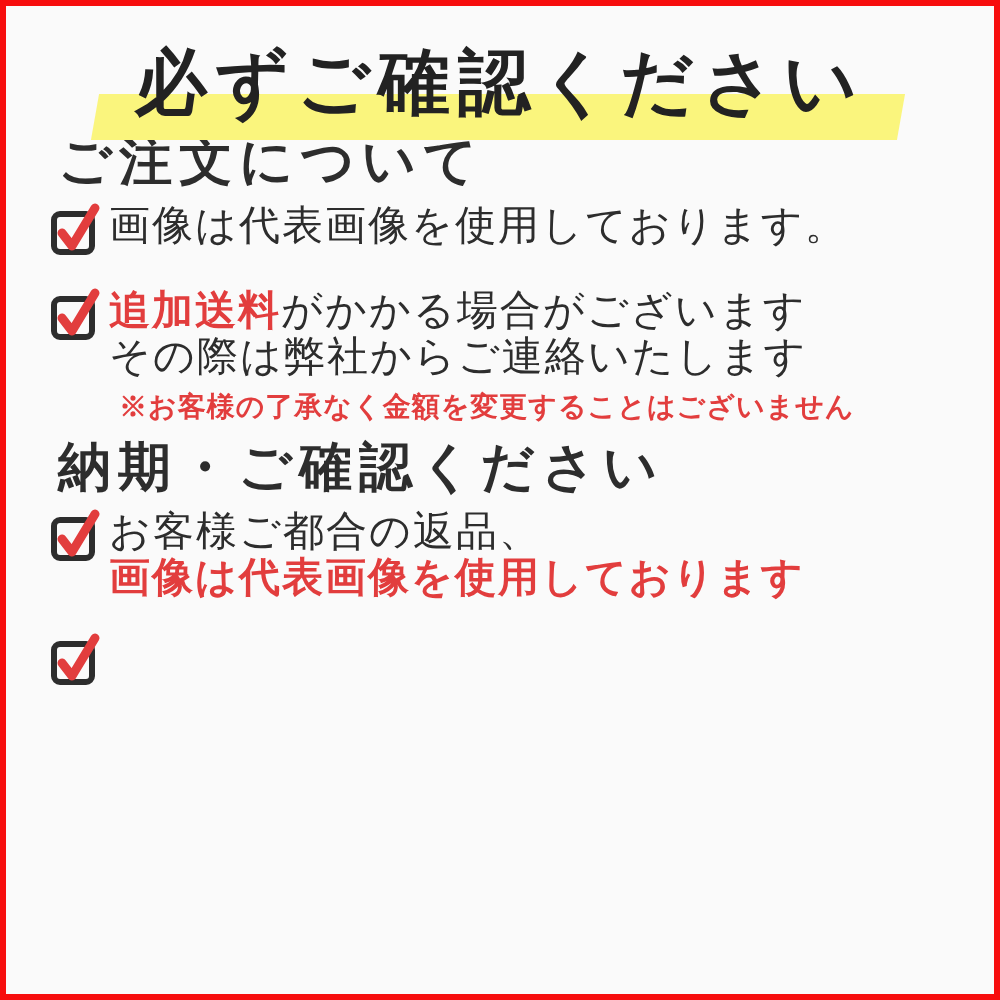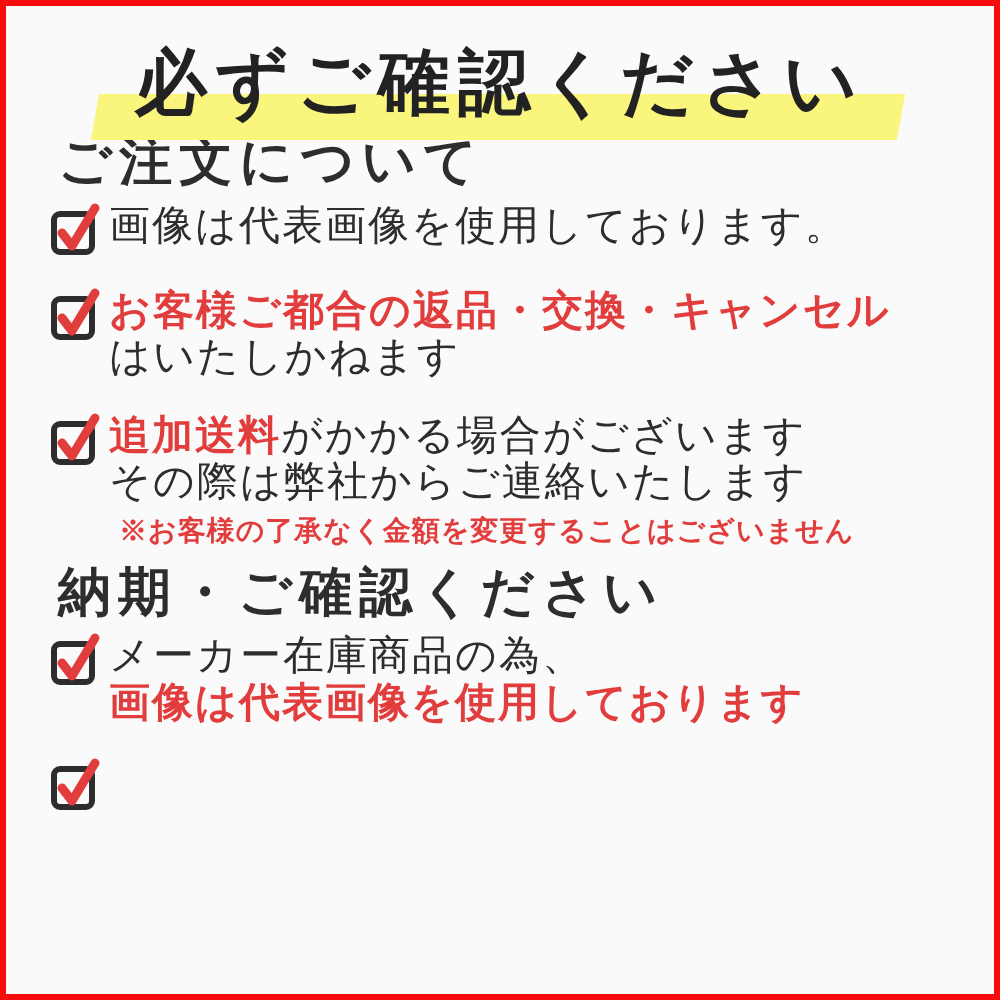--- a/index.html
+++ b/index.html
@@ -104,32 +104,20 @@
           <svg width="46" height="50" viewBox="0 0 46 50">
             <rect x="3" y="9" width="38" height="38" rx="6" fill="none" stroke="#2d2d2d" stroke-width="6"></rect>
             <path d="M11 28 L21 41 L44 3" fill="none" stroke="#e23d3d" stroke-width="9" stroke-linecap="round" stroke-linejoin="round"></path>
           </svg>
         </span>
         <div class="item-text">
           <div class="line"><span class="black">画像は代表画像を使用しております。</span></div>
         </div>
       </div>
 
-      <div class="item">
-        <span class="cb">
-          <svg width="46" height="50" viewBox="0 0 46 50">
-            <rect x="3" y="9" width="38" height="38" rx="6" fill="none" stroke="#2d2d2d" stroke-width="6"></rect>
-            <path d="M11 28 L21 41 L44 3" fill="none" stroke="#e23d3d" stroke-width="9" stroke-linecap="round" stroke-linejoin="round"></path>
-          </svg>
-        </span>
-        <div class="item-text">
-          <div class="line"><span class="red">お客様ご都合の返品・交換・キャンセル</span></div>
-          <div class="line"><span class="black">はいたしかねます</span></div>
-        </div>
-      </div>
 
       <div class="item">
         <span class="cb">
           <svg width="46" height="50" viewBox="0 0 46 50">
             <rect x="3" y="9" width="38" height="38" rx="6" fill="none" stroke="#2d2d2d" stroke-width="6"></rect>
             <path d="M11 28 L21 41 L44 3" fill="none" stroke="#e23d3d" stroke-width="9" stroke-linecap="round" stroke-linejoin="round"></path>
           </svg>
         </span>
         <div class="item-text">
           <div class="line"><span class="red">追加送料</span><span class="black">がかかる場合がございます</span></div>
@@ -143,21 +131,21 @@
       <h2 class="heading heading-stock">納期・ご確認ください</h2>
 
       <div class="item">
         <span class="cb">
           <svg width="46" height="50" viewBox="0 0 46 50">
             <rect x="3" y="9" width="38" height="38" rx="6" fill="none" stroke="#2d2d2d" stroke-width="6"></rect>
             <path d="M11 28 L21 41 L44 3" fill="none" stroke="#e23d3d" stroke-width="9" stroke-linecap="round" stroke-linejoin="round"></path>
           </svg>
         </span>
         <div class="item-text">
-          <div class="line"><span class="black">メーカー在庫商品の為、</span></div>
+          <div class="line"><span class="black">お客様ご都合の返品、</span></div>
           <div class="line"><span class="red">画像は代表画像を使用しております</span></div>
         </div>
       </div>
 
       <div class="item">
         <span class="cb">
           <svg width="46" height="50" viewBox="0 0 46 50">
             <rect x="3" y="9" width="38" height="38" rx="6" fill="none" stroke="#2d2d2d" stroke-width="6"></rect>
             <path d="M11 28 L21 41 L44 3" fill="none" stroke="#e23d3d" stroke-width="9" stroke-linecap="round" stroke-linejoin="round"></path>
           </svg>

